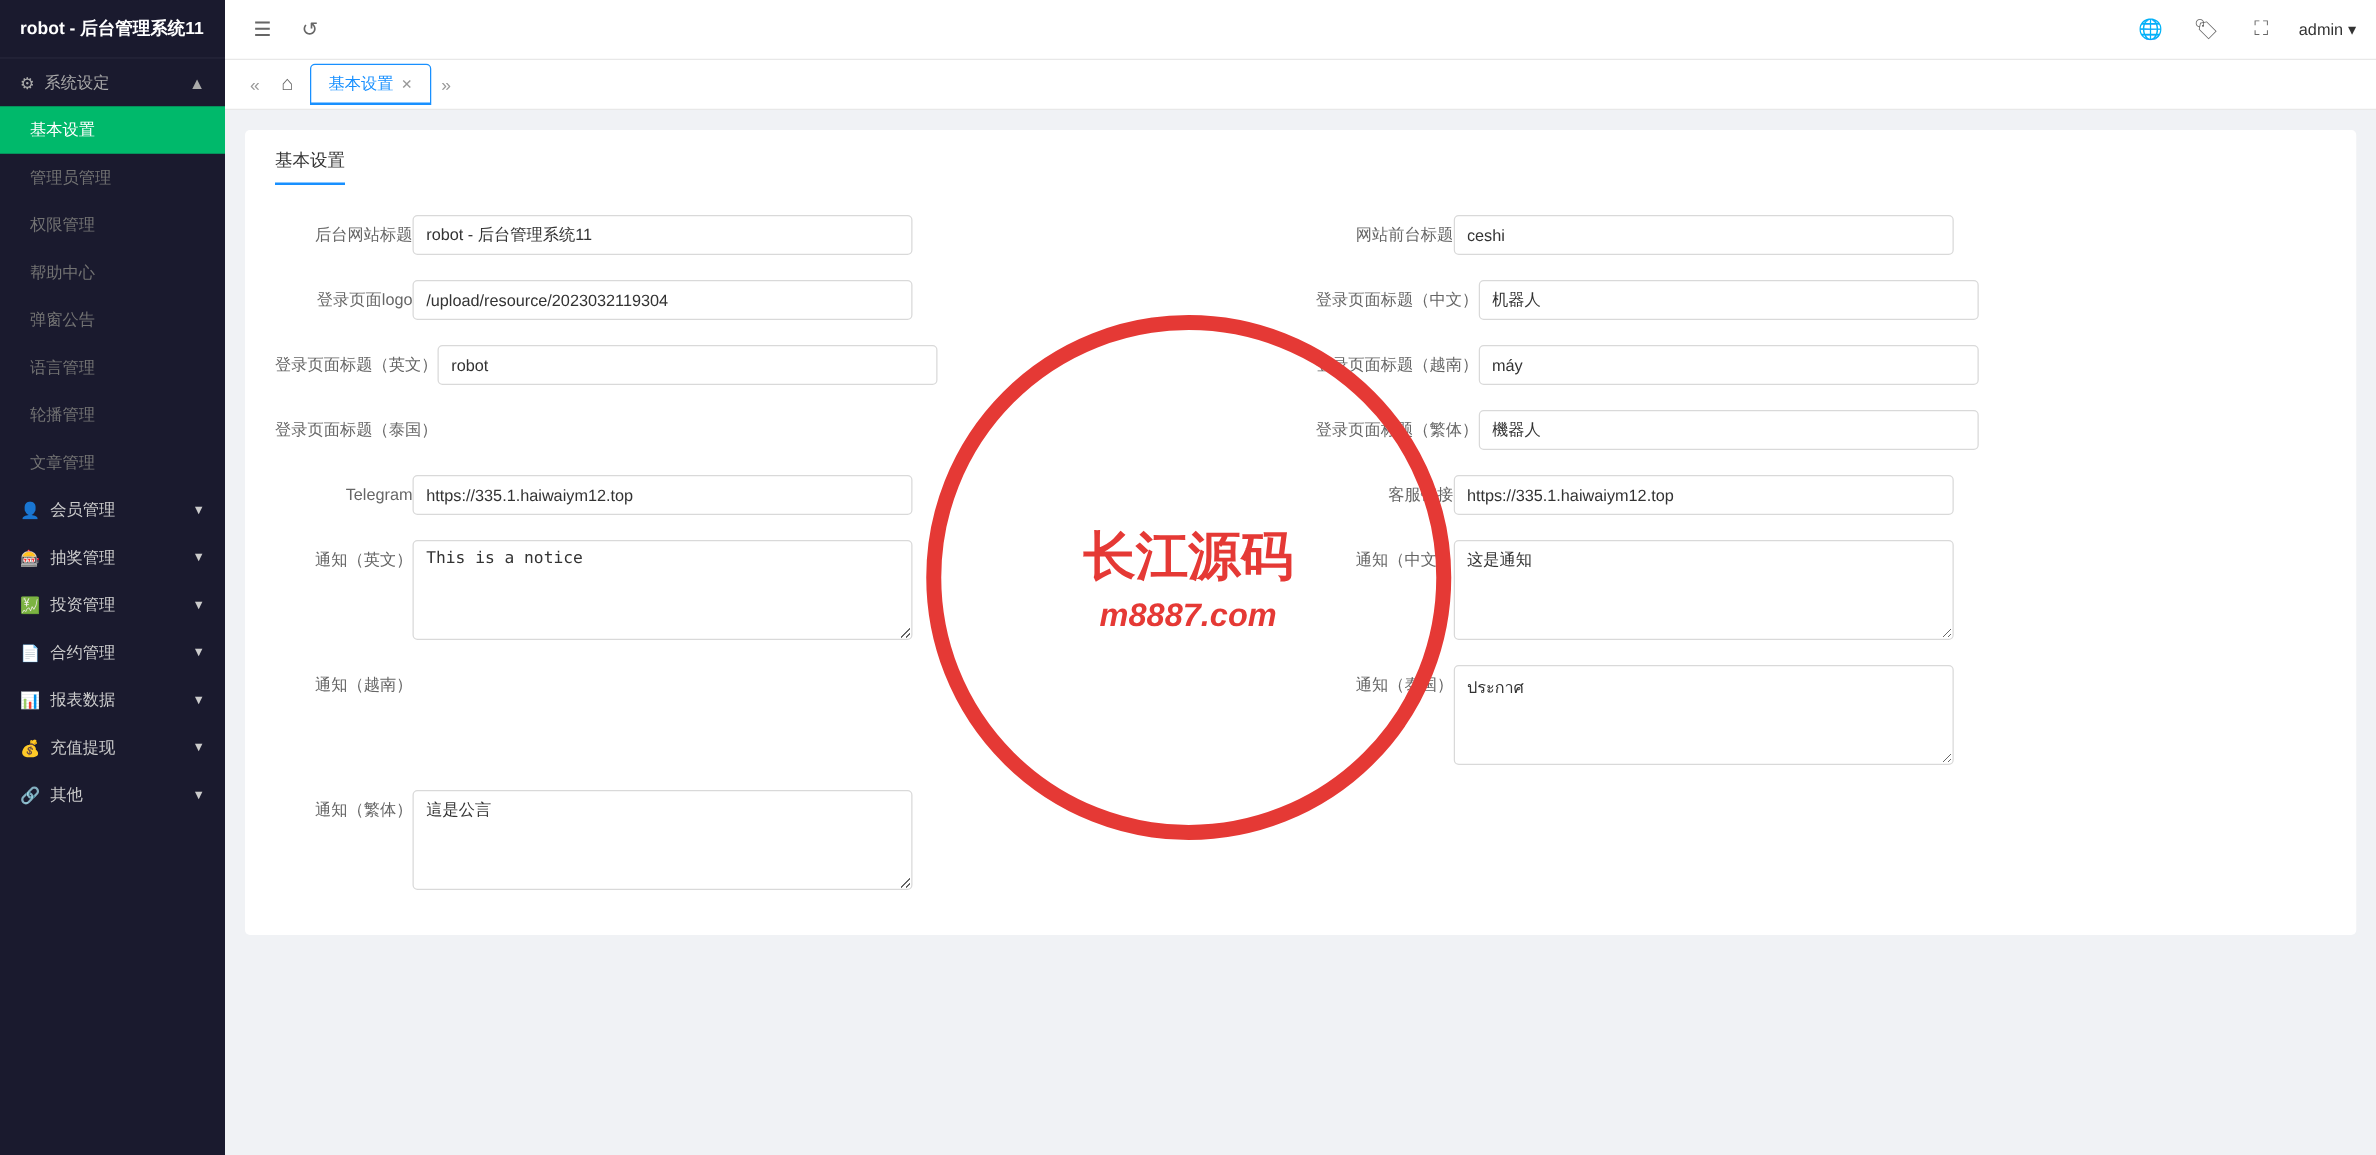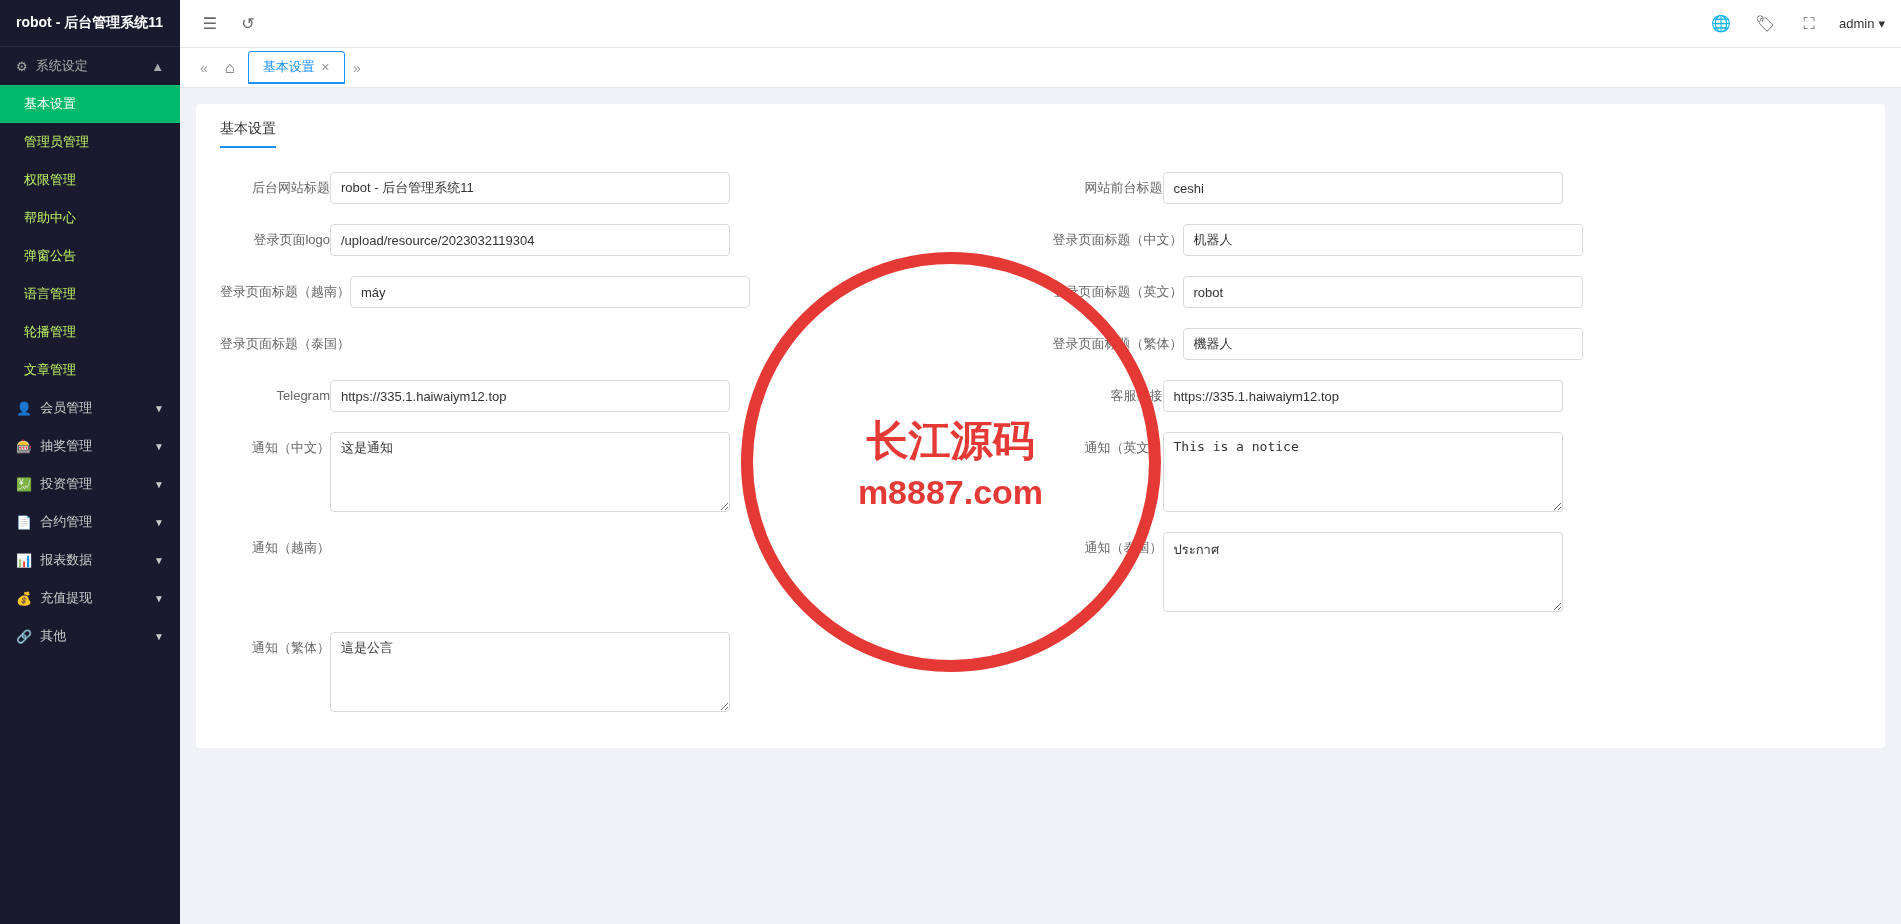--- a/index.html
+++ b/index.html
@@ -30,21 +30,21 @@
       justify-content: space-between;
       padding: 10px 16px;
       color: #aaa;
       cursor: pointer;
       font-size: 13px;
       background: #1a1a2e;
     }
     .sidebar-section-header .label { display: flex; align-items: center; gap: 8px; }
     .sidebar-item {
       padding: 10px 16px 10px 24px;
-      color: #bef264;
+      color: #737373;
       cursor: pointer;
       font-size: 13px;
       display: flex;
       align-items: center;
       gap: 8px;
     }
     .sidebar-item.active { background: #00b96b; color: #fff; }
     .sidebar-item-group {
       display: flex;
       align-items: center;
@@ -195,21 +195,21 @@
       display: flex;
       align-items: center;
       justify-content: center;
     }
     .watermark-text {
       text-align: center;
       color: #e53935;
       font-weight: bold;
     }
     .watermark-text .line1 { font-size: 42px; display: block; }
-    .watermark-text .line2 { font-size: 34px; display: block; margin-top: 4px; }
+    .watermark-text .line2 { font-size: 26px; display: block; margin-top: 4px; font-style: italic; }
 
     .admin-btn {
       display: flex;
       align-items: center;
       gap: 4px;
       cursor: pointer;
       font-size: 13px;
       color: #333;
       text-align: center;
     }
@@ -375,27 +375,27 @@
         </div>
         <div class="form-field">
           <div class="form-label">登录页面标题（中文）</div>
           <input class="form-input" type="text" value="机器人" style="">
         </div>
       </div>
 
       
       <div class="form-section">
         <div class="form-field">
+          <div class="form-label">登录页面标题（英文）</div>
+          <input class="form-input" type="text" value="robot" style="">
+        </div>
+        <div class="form-field">
           <div class="form-label">登录页面标题（越南）</div>
           <input class="form-input" type="text" value="máy" style="">
         </div>
-        <div class="form-field">
-          <div class="form-label">登录页面标题（英文）</div>
-          <input class="form-input" type="text" value="robot" style="">
-        </div>
       </div>
 
       
       <div class="form-section">
         <div class="form-field">
           <div class="form-label">登录页面标题（泰国）</div>
         </div>
         <div class="form-field">
           <div class="form-label">登录页面标题（繁体）</div>
           <input class="form-input" type="text" value="機器人" style="">
@@ -410,26 +410,26 @@
         </div>
         <div class="form-field">
           <div class="form-label">客服链接</div>
           <input class="form-input" type="text" value="https://335.1.haiwaiym12.top" style="">
         </div>
       </div>
 
       
       <div class="form-section">
         <div class="form-field">
+          <div class="form-label">通知（英文）</div>
+          <textarea class="form-textarea" style="">This is a notice</textarea>
+        </div>
+        <div class="form-field">
           <div class="form-label">通知（中文）</div>
           <textarea class="form-textarea" style="">这是通知</textarea>
-        </div>
-        <div class="form-field">
-          <div class="form-label">通知（英文）</div>
-          <textarea class="form-textarea" style="">This is a notice</textarea>
         </div>
       </div>
 
       
       <div class="form-section">
         <div class="form-field">
           <div class="form-label">通知（越南）</div>
         </div>
         <div class="form-field">
           <div class="form-label">通知（泰国）</div>

